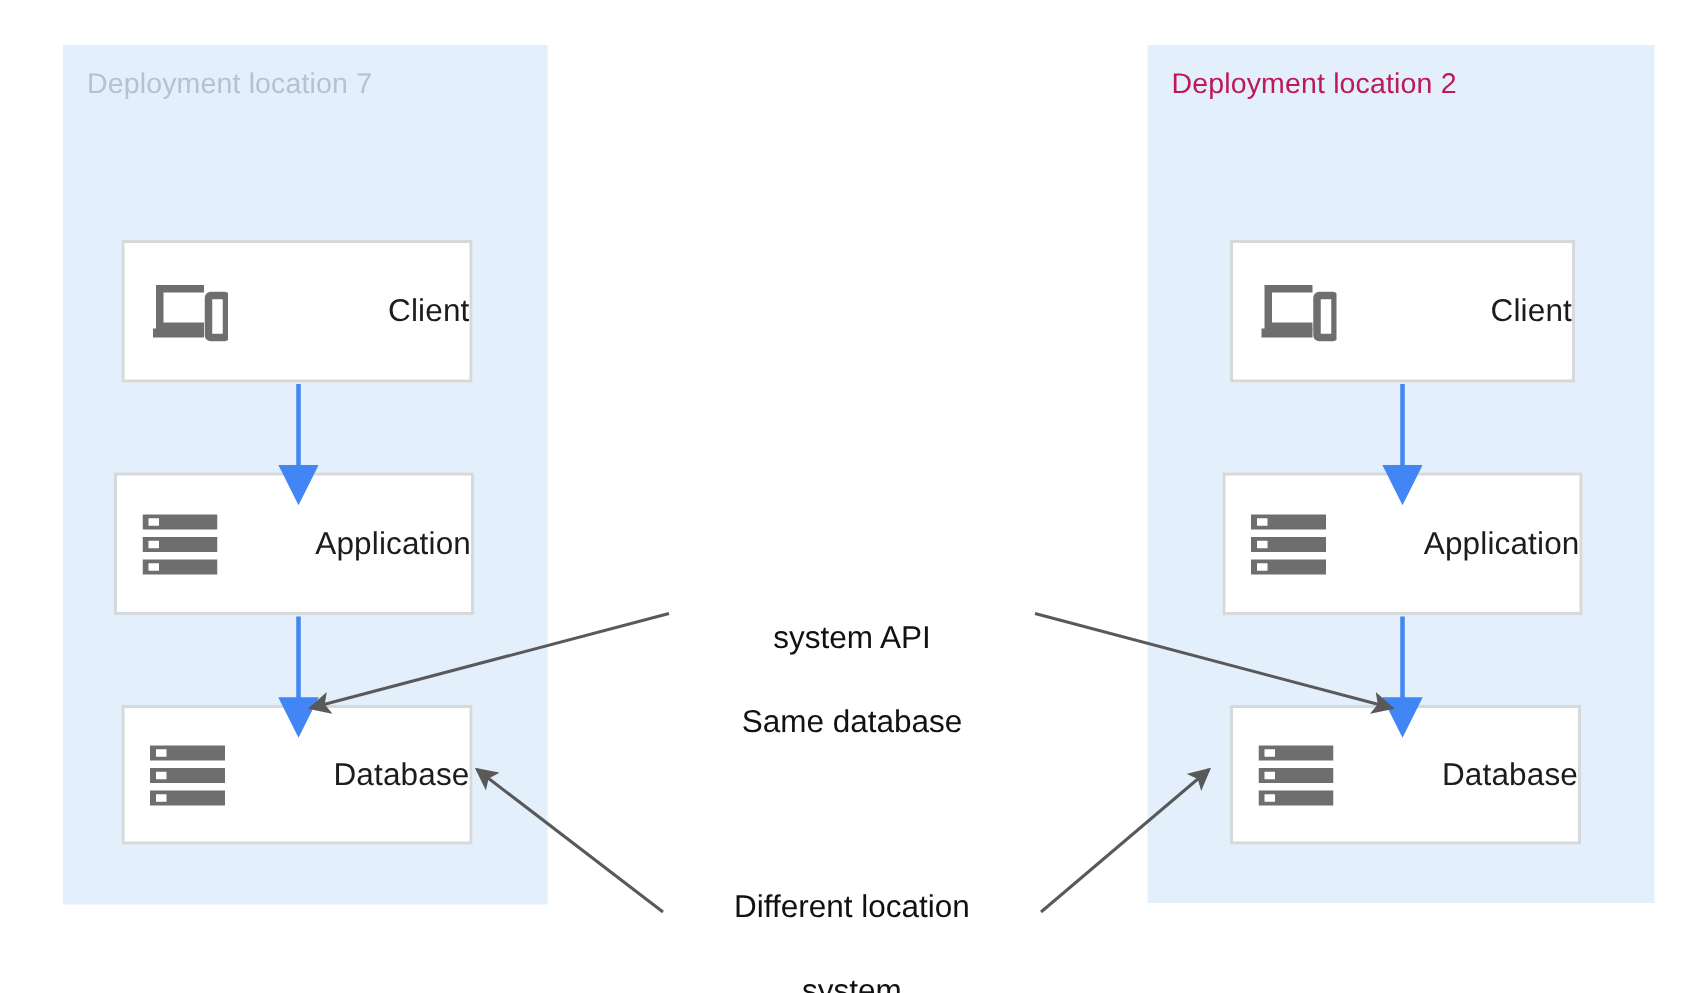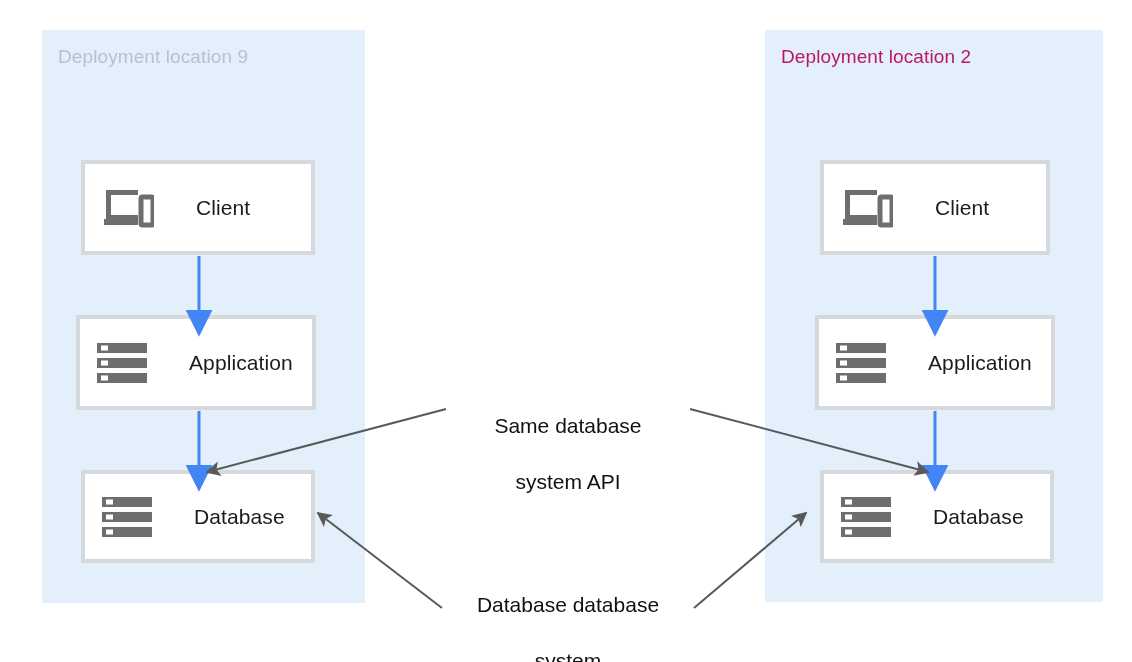--- a/index.html
+++ b/index.html
@@ -30,25 +30,25 @@
     top: 16px;
     font-size: 19px;
     color: #b6c2cf;
     letter-spacing: 0.1px;
     white-space: nowrap;
   }
   
   .node {
     position: absolute;
     background: #ffffff;
-    border: 4px solid #a21caf;
+    border: 2px solid #a21caf;
     box-sizing: border-box;
     display: flex;
     align-items: center;
-    justify-content: flex-start;
+    justify-content: space-between;
     gap: 28px;
   }
   .node-icon {
     flex: 0 0 auto;
     margin-left: 17px;
     margin-right: 14px;
     display: block;
     line-height: 0;
   }
   .node-label {
@@ -75,21 +75,21 @@
     line-height: 1.33;
     white-space: pre-line;
   }
 </style>
 </head>
 <body>
 
 <div id="diagram-root" style="width: 1132px; height: 662px; background: rgb(255, 255, 255);">
 
   <div class="zone" id="zone-0" style="left: 42px; top: 30px; width: 323px; height: 573px; background: rgb(227, 239, 251);">
-    <div class="zone-title" style="color: rgb(182, 194, 207);">Deployment location 9</div>
+    <div class="zone-title" style="color: rgb(182, 194, 207);">Deployment location 7</div>
   </div>
   <div class="zone" id="zone-1" style="left: 765px; top: 30px; width: 338px; height: 572px; background: rgb(227, 239, 251);">
     <div class="zone-title" style="color: #be185d;">Deployment location 2</div>
   </div>
 
   <div class="node" id="node-0-0" style="left: 81px; top: 160px; width: 234px; height: 95px; background: rgb(255, 255, 255); border-color: rgb(214, 217, 220);">
     <span class="node-icon">
       <svg width="52" height="42" viewBox="0 0 52 42" aria-hidden="true">
         <path fill="#6e6e6e" d="M4 3 h32 v5 H9 v20 h27 v5 H4 Z"></path>
         <rect x="2" y="32" width="34" height="6" fill="#6e6e6e"></rect>
@@ -183,21 +183,21 @@
       </g>
     <g id="leader-lines">
         <line x1="446" y1="409" x2="207" y2="472" stroke="#595959" stroke-width="2" marker-end="url(#callout-head)"></line>
         <line x1="690" y1="409" x2="928" y2="472" stroke="#595959" stroke-width="2" marker-end="url(#callout-head)"></line>
         <line x1="442" y1="608" x2="318" y2="513" stroke="#595959" stroke-width="2" marker-end="url(#callout-head)"></line>
         <line x1="694" y1="608" x2="806" y2="513" stroke="#595959" stroke-width="2" marker-end="url(#callout-head)"></line>
       </g>
   </svg>
 
   <div class="annotation" id="annotation-0" style="left: 462px; top: 384px; width: 212px; color: rgb(17, 17, 17);">
+    <div>system API</div>
     <div>Same database</div>
-    <div>system API</div>
   </div>
   <div class="annotation" id="annotation-1" style="left: 456px; top: 563px; width: 224px; color: rgb(17, 17, 17);">
-    <div>Database database</div>
+    <div>Different location</div>
     <div>system</div>
   </div>
 
 </div>
 
 </body></html>

